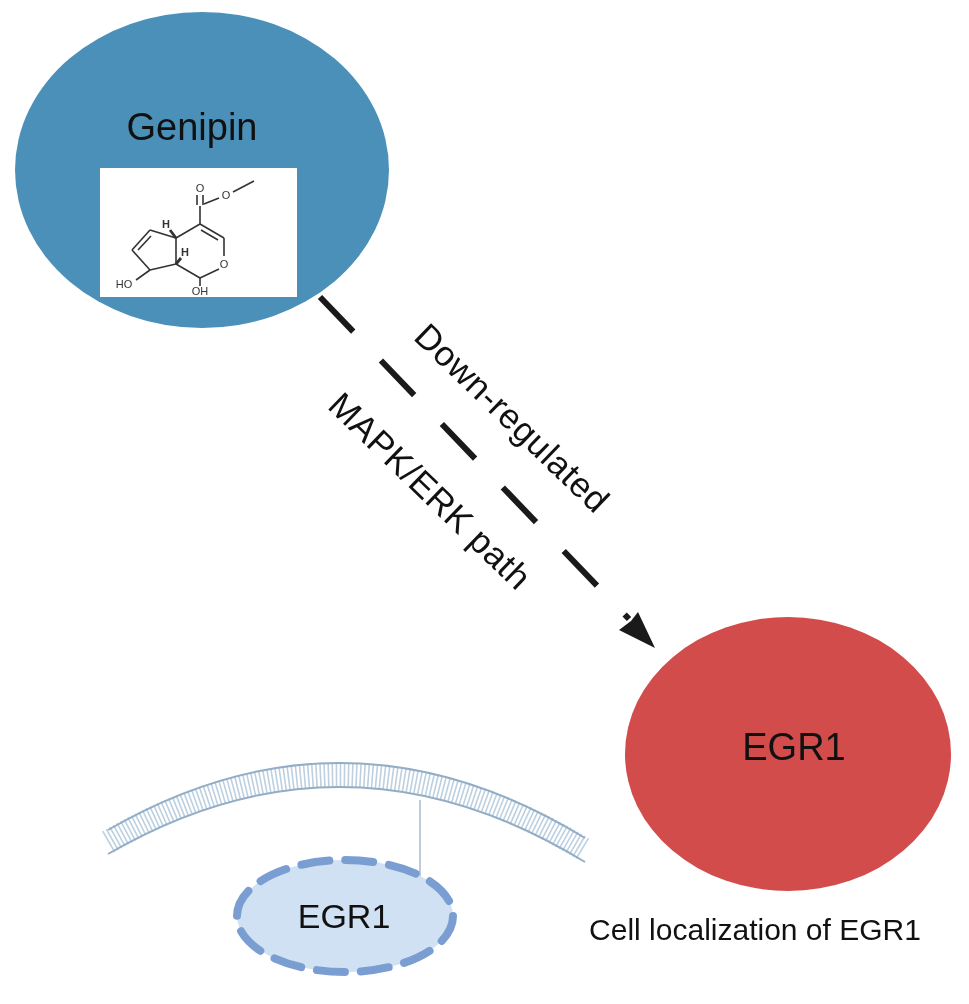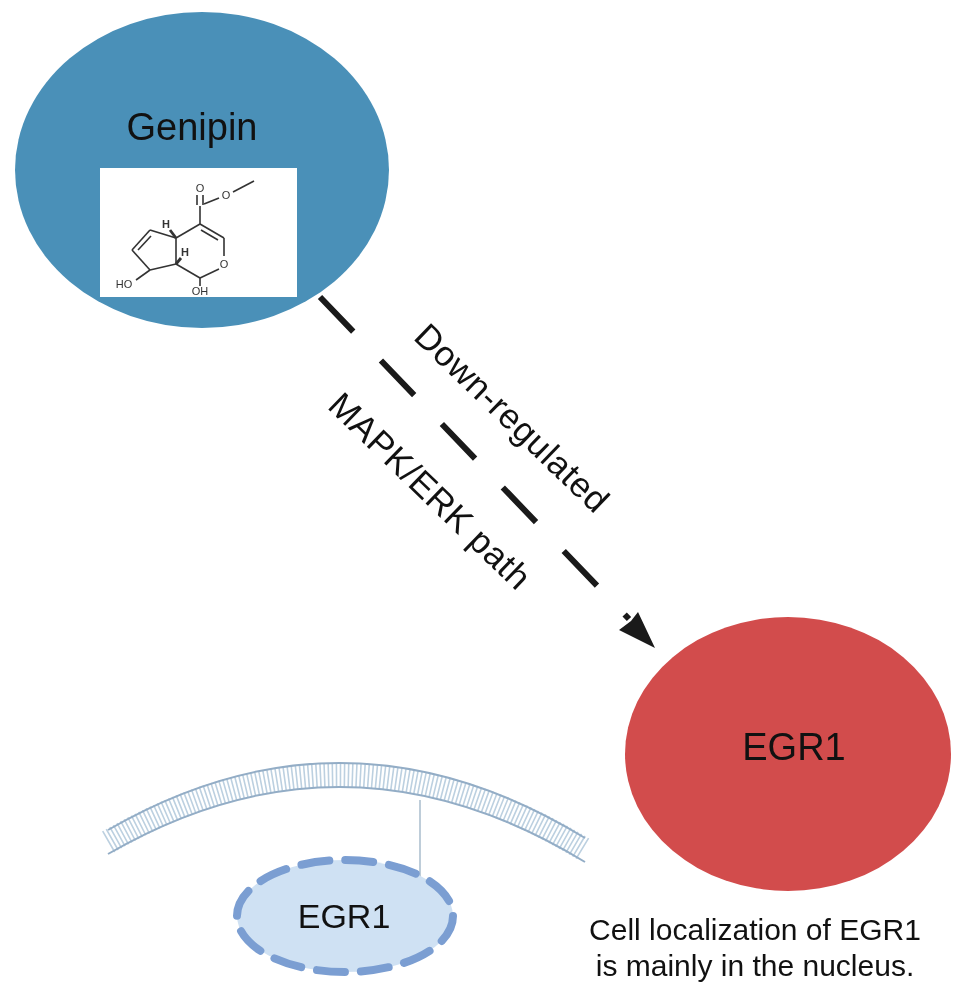--- a/index.html
+++ b/index.html
@@ -124,15 +124,14 @@
   <div class="arrow-label" style="left:512px; top:418px;">Down-regulated</div>
 
   <div class="arrow-label" style="left:430px; top:491px;">MAPK/ERK path</div>
 
   <div class="label node-label" style="left:794px; top:747px;">EGR1</div>
 
   <div class="label nucleus-label" style="left:344px; top:916px;">EGR1</div>
 
   <div class="caption-line" style="left:755px; top:930px;">Cell localization of EGR1</div>
 
-  <div class="caption-line" style="left:755px; top:966px;">is mainly in the nucleus.</div>
 
 </div>
 
 </body></html>

